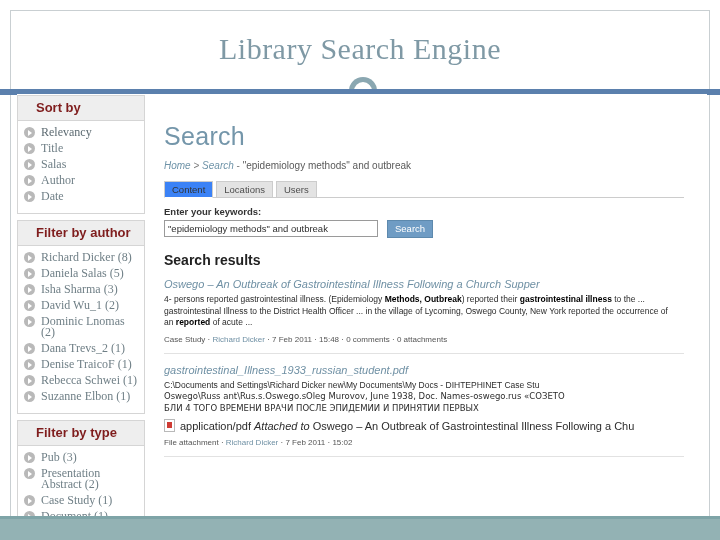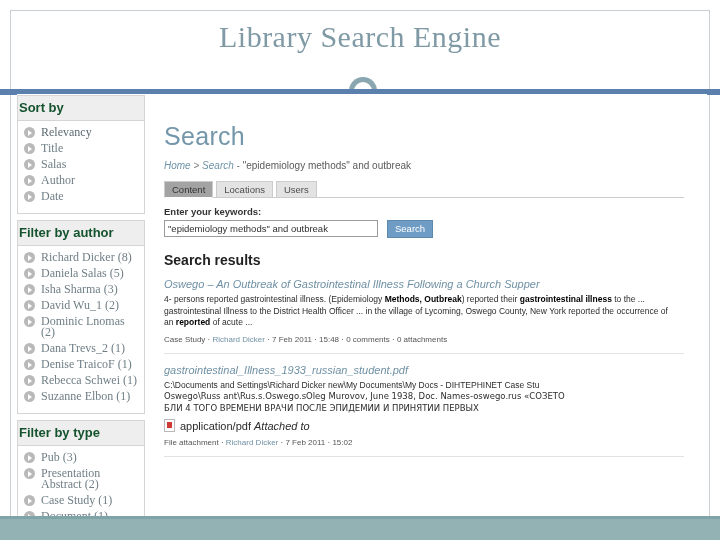--- a/index.html
+++ b/index.html
@@ -10,21 +10,21 @@
   .slide{position:relative;width:720px;height:540px;background:#ffffff;}
 
   
   .slide-frame{
     position:absolute;left:10px;top:10px;right:10px;bottom:10px;
     border:1px solid #c9cfd2;box-sizing:border-box;
   }
 
   
   .slide-title{
-    position:absolute;left:60px;top:20px;width:600px;
+    position:absolute;left:60px;top:32px;width:600px;
     text-align:center;
     font-family:"Liberation Serif",serif;
     font-size:30px;color:#7f99a5;letter-spacing:.5px;
     white-space:nowrap;
   }
   
   .title-arc{
     position:absolute;left:349px;top:77px;width:28px;height:16px;
     border:5px solid #8aa7b1;border-bottom:none;
     border-top-left-radius:18px;border-top-right-radius:18px;
@@ -57,22 +57,22 @@
 
   
   .sidebar{
     position:absolute;left:0px;top:1px;width:128px;
   }
   .block{
     border:1px solid #d5d5d5;border-top:none;background:#ffffff;margin-bottom:6px;
   }
   .block-head{
     background:#eeeeee;border-bottom:1px solid #d5d5d5;border-top:1px solid #d5d5d5;
-    padding:4px 7px 5px 1px;
-    font-size:13px;font-weight:bold;color:#14532d;
+    padding:4px 7px 5px 18px;
+    font-size:13px;font-weight:bold;color:#7f1d1d;
     font-family:"Liberation Sans",sans-serif;
   }
   .block-body{padding:6px 4px 6px 6px;}
   .f-item{
     display:flex;align-items:flex-start;margin:0 0 5px 0;line-height:11px;
   }
   .bullet{
     flex:0 0 auto;width:11px;height:11px;border-radius:50%;
     background:#b9b9b9;margin-right:6px;margin-top:0px;position:relative;
   }
@@ -105,21 +105,21 @@
 
   .tabs{
     margin:10px 0 0 14px;display:flex;align-items:flex-end;
     border-bottom:1px solid #cccccc;width:520px;height:16px;
   }
   .tab{
     font-size:9.5px;color:#4e4e4e;padding:3px 7px 2px 7px;margin-right:3px;
     background:#e3e3e3;border:1px solid #cccccc;border-bottom:none;
     font-family:"Liberation Sans",sans-serif;line-height:10px;
   }
-  .tab.active{background:#a3a3a3;border-bottom:1px solid #ffffff;margin-bottom:-1px;color:#333;}
+  .tab.active{background:#3b82f6;border-bottom:1px solid #ffffff;margin-bottom:-1px;color:#333;}
 
   .field-label{
     margin:8px 0 3px 14px;font-size:9.5px;font-weight:bold;color:#333333;
   }
   .searchrow{margin-left:14px;display:flex;align-items:flex-start;}
   .search-input{
     width:206px;height:13px;border:1px solid #9a9a9a;background:#ffffff;
     font-size:9.5px;color:#2f2f2f;padding:1px 3px;box-sizing:content-box;
     font-family:"Liberation Sans",sans-serif;outline:none;
   }
@@ -323,21 +323,21 @@
       <div class="result">
         <div class="result-title nowrap">gastrointestinal_Illness_1933_russian_student.pdf</div>
       </div>
       <div class="snippet">
         <div class="nowrap">C:\Documents and Settings\Richard Dicker new\My Documents\My Docs - DIHTEPHINET Case Stu</div>
         <div class="nowrap cyr">Oswego\Russ ant\Rus.s.Oswego.sOleg Murovov, June 1938, Doc. Names-oswego.rus «СОЗЕТО</div>
         <div class="nowrap cyr">БЛИ 4 ТОГО ВРЕМЕНИ ВРАЧИ ПОСЛЕ ЭПИДЕМИИ И ПРИНЯТИИ ПЕРВЫХ</div>
       </div>
       <div class="attach-row nowrap">
         <span class="pdf-ico"></span>
-        <span>application/pdf</span>&nbsp;<i>Attached to</i>&nbsp;
+        <span>application/pdf</span>&nbsp;<i>Attached to</i>&nbsp;<span>Oswego – An Outbreak of Gastrointestinal Illness Following a Chu</span>
       </div>
       <div class="meta">
         <span>File attachment</span> ·
         <span class="author">Richard Dicker</span> ·
         <span>7 Feb 2011</span> ·
         <span>15:02</span>
       </div>
 
       <div class="divider"></div>
 

